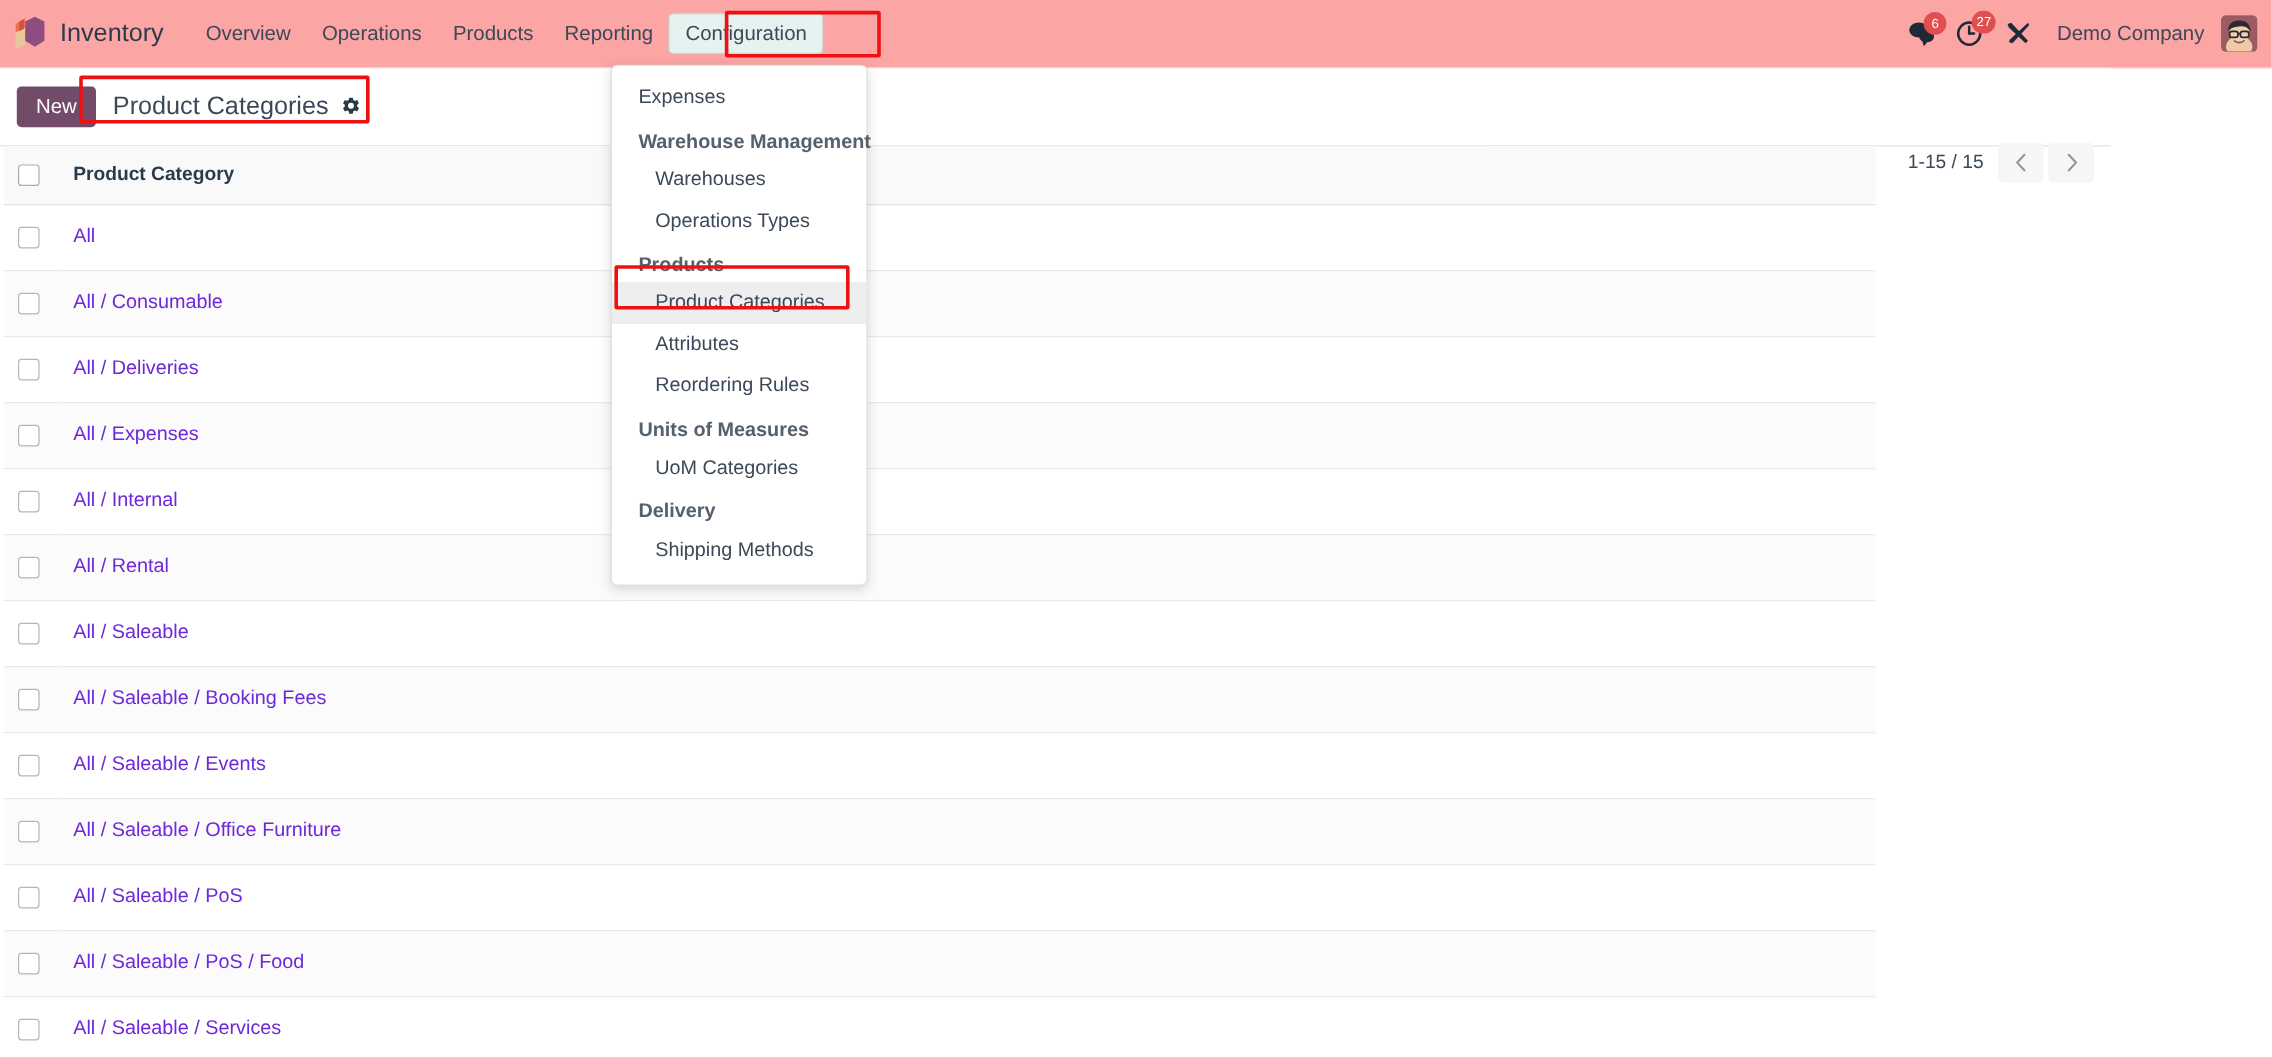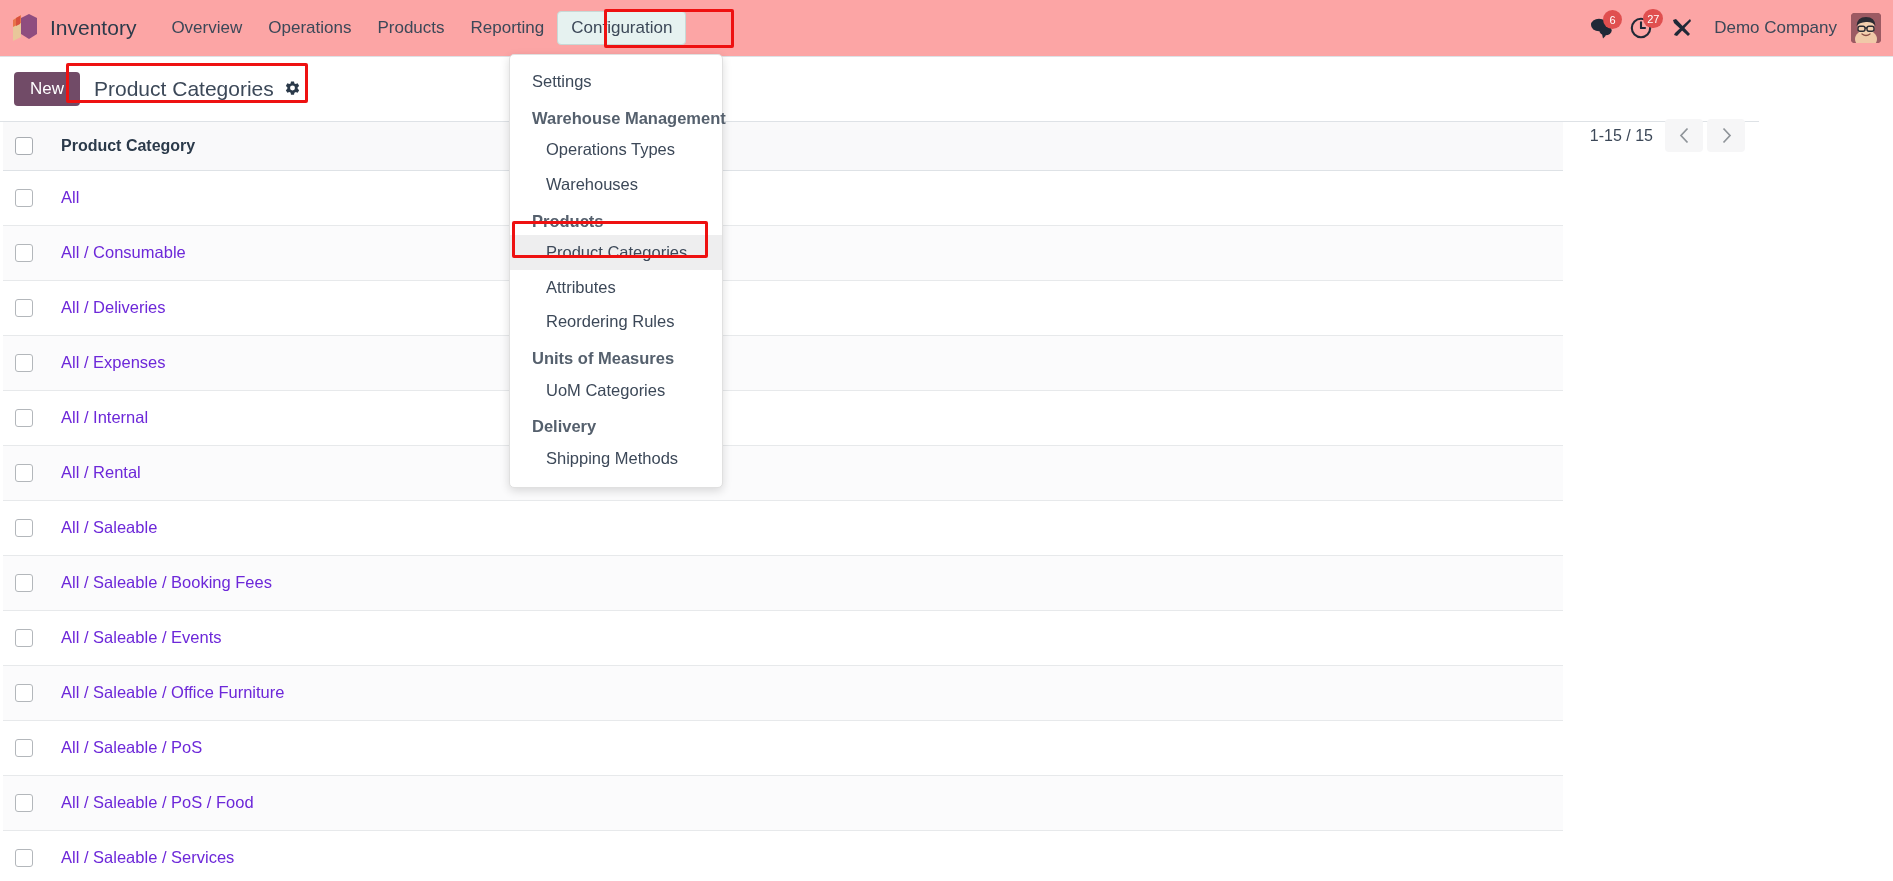--- a/index.html
+++ b/index.html
@@ -495,24 +495,24 @@
             <span class="cb"></span>
           </td>
           <td><span class="cellbox">All / Saleable / Services</span></td>
           <td></td>
         </tr>
       </tbody>
   </table>
 </div>
 
 <div id="dropdown">
-    <div class="menu-item">Settings</div>
+    <div class="menu-item">Expenses</div>
     <div class="menu-section">Warehouse Management</div>
+    <div class="menu-item sub">Warehouses</div>
     <div class="menu-item sub">Operations Types</div>
-    <div class="menu-item sub">Warehouses</div>
     <div class="menu-section">Products</div>
     <div class="menu-item sub selected">Product Categories</div>
     <div class="menu-item sub">Attributes</div>
     <div class="menu-item sub">Reordering Rules</div>
     <div class="menu-section">Units of Measures</div>
     <div class="menu-item sub">UoM Categories</div>
     <div class="menu-section">Delivery</div>
     <div class="menu-item sub">Shipping Methods</div>
   </div>
 <div id="menu-highlight"></div>

